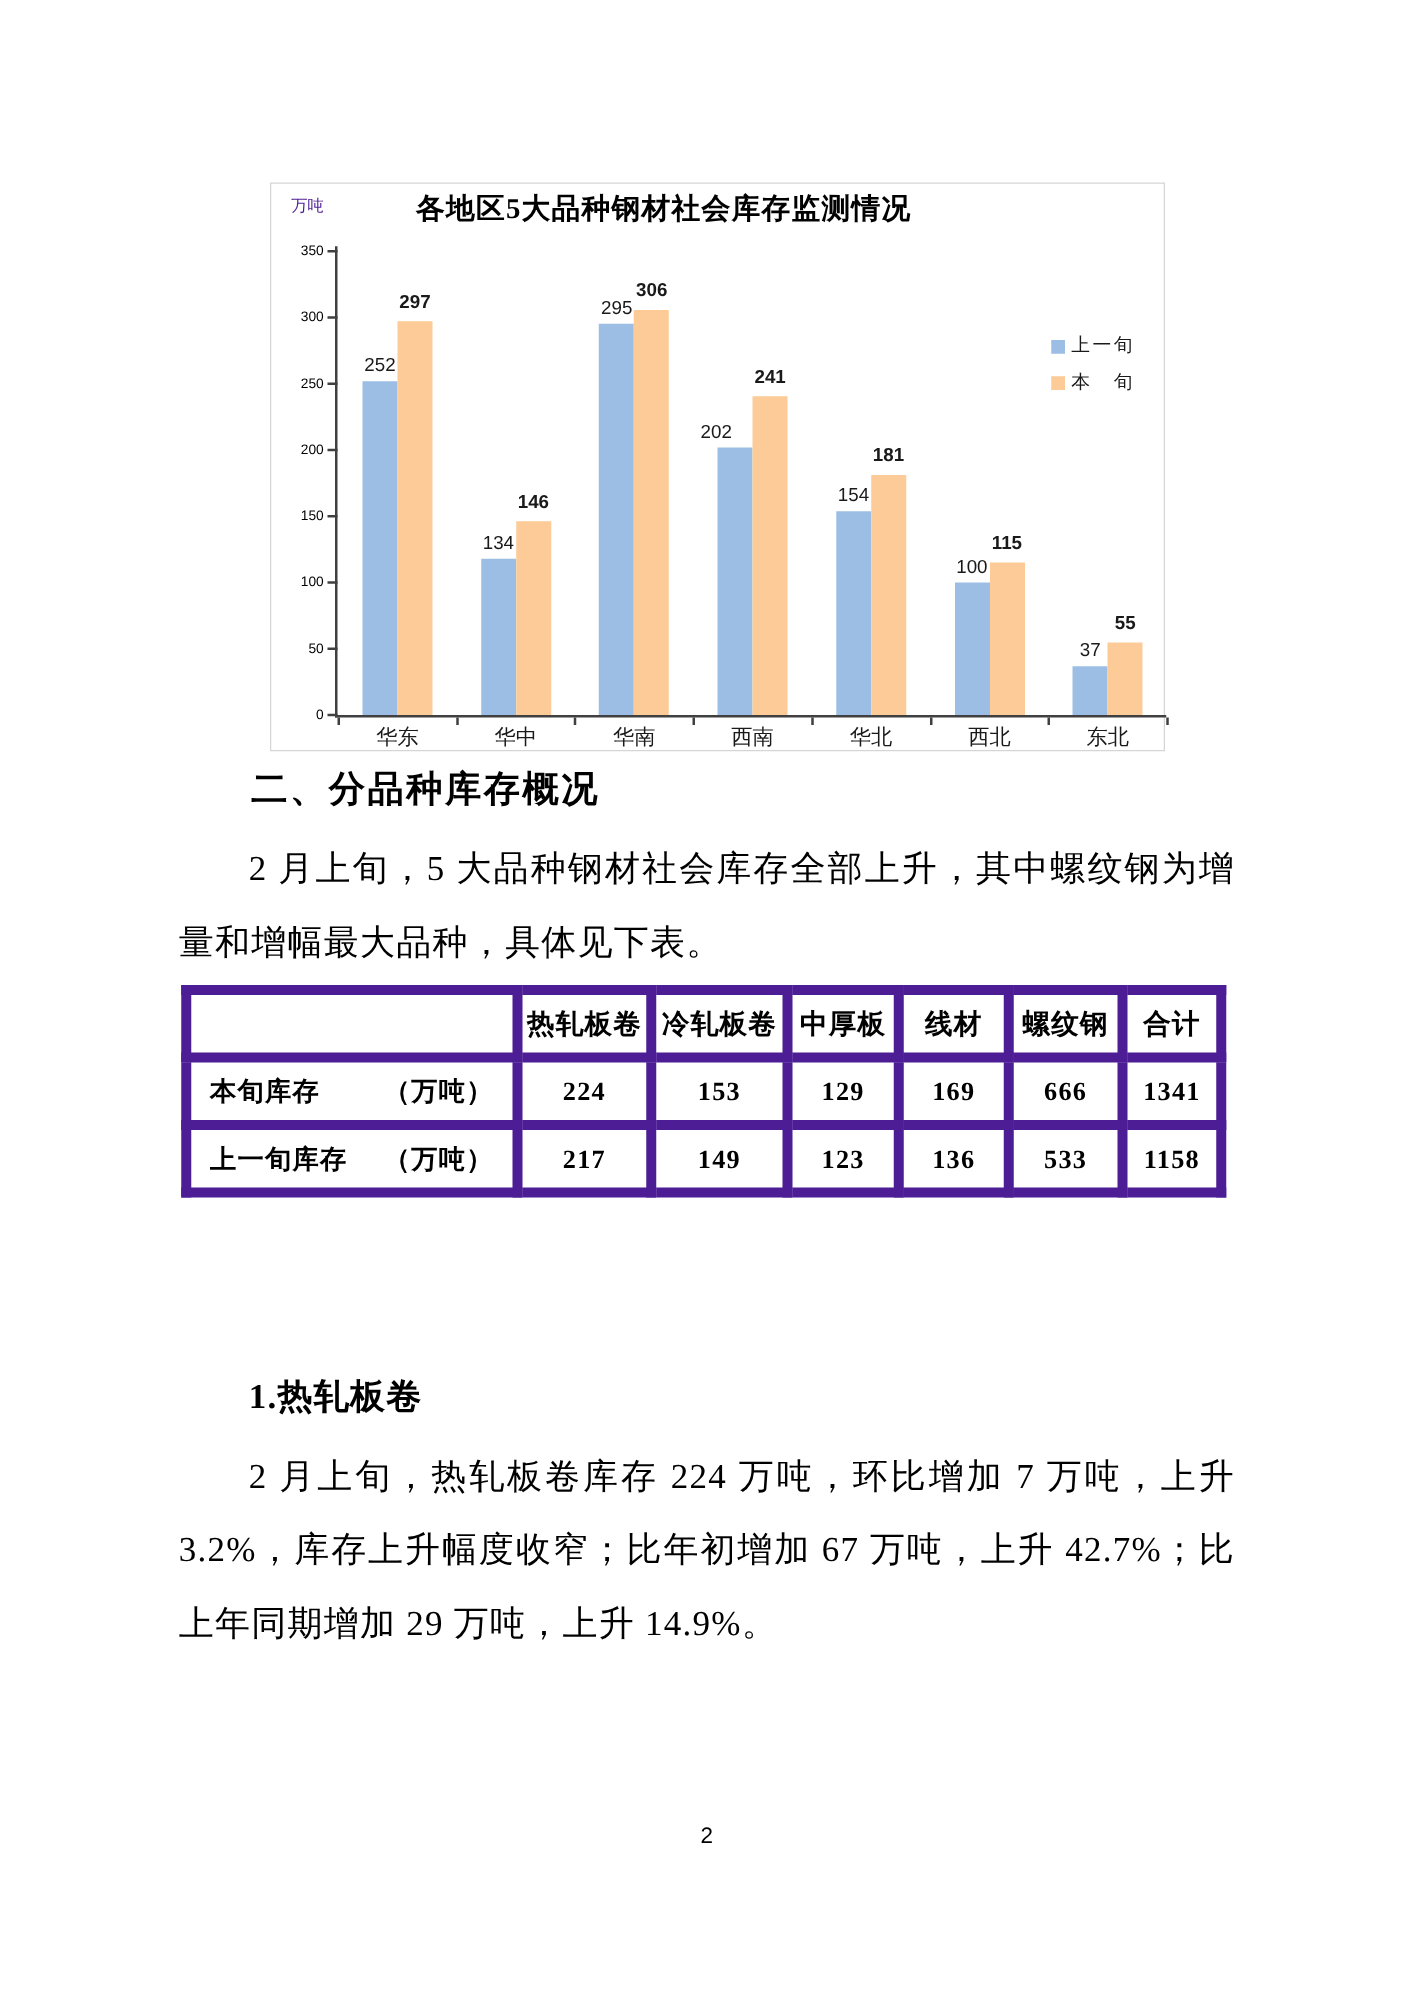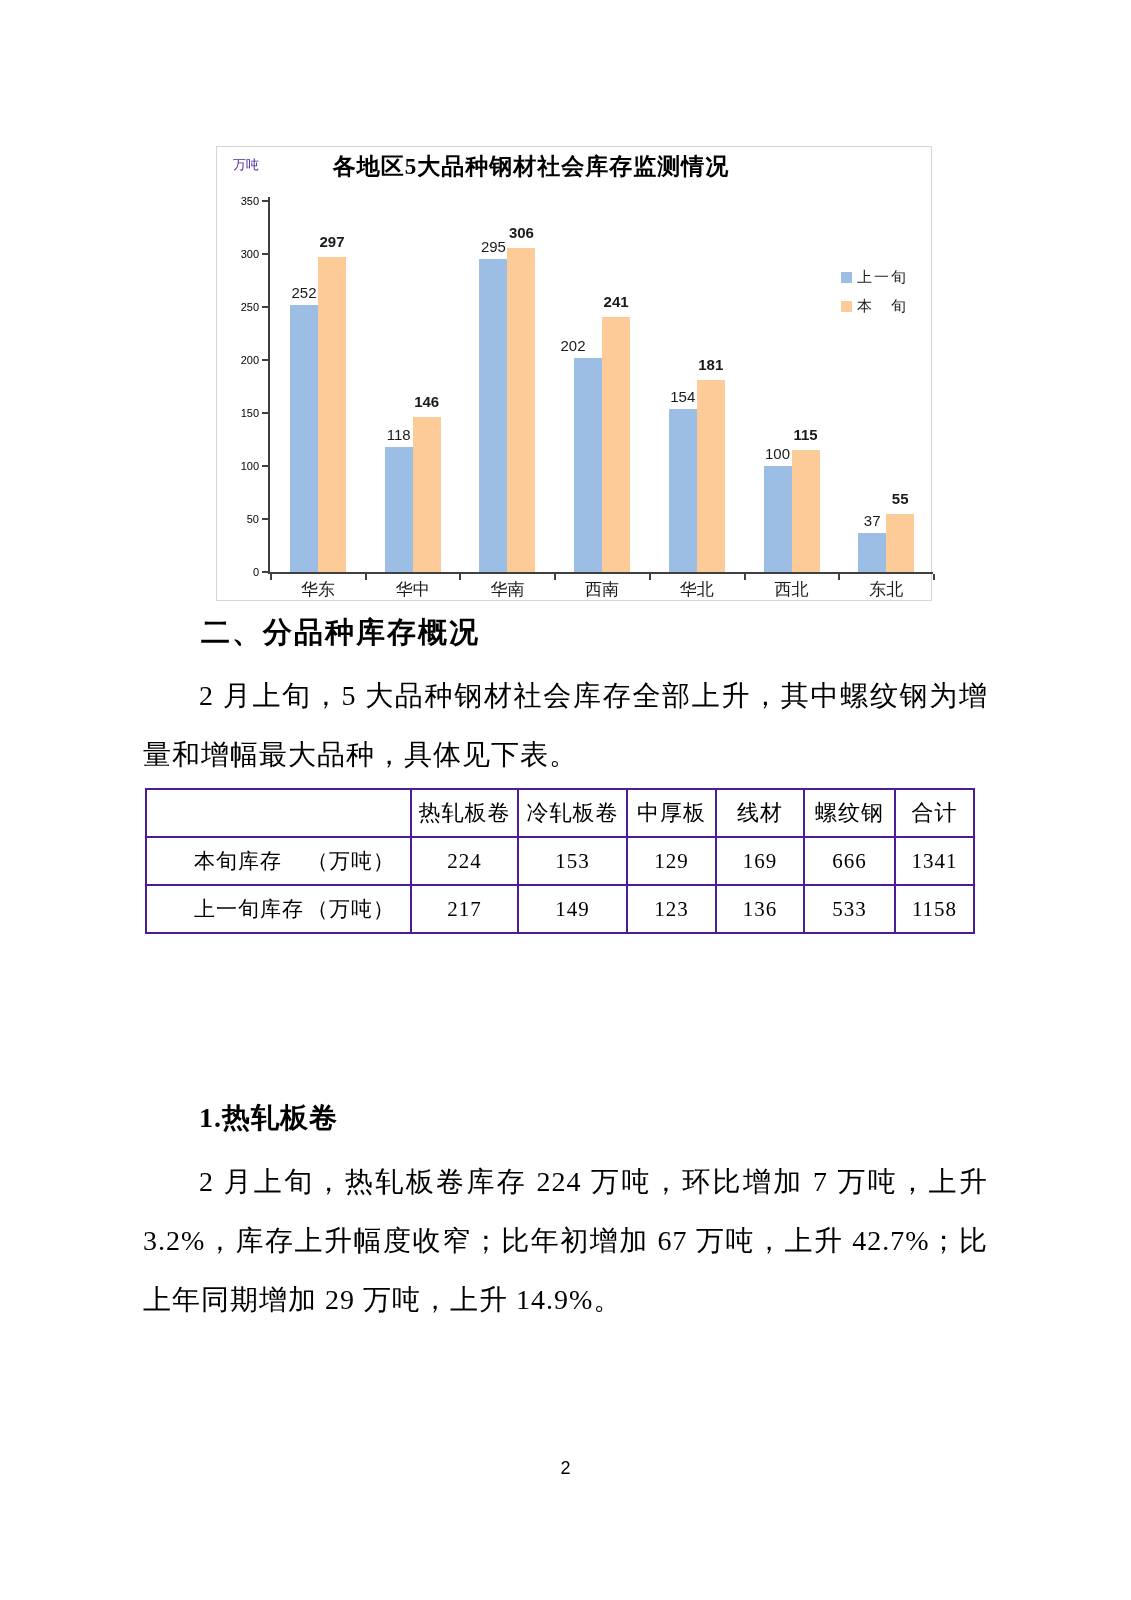--- a/index.html
+++ b/index.html
@@ -53,28 +53,28 @@
     font-family:"Liberation Sans","DejaVu Sans",sans-serif;
   }
 
   
   #inv-table{
     position:absolute;left:145px;top:788px;width:828px;
     border-collapse:collapse;table-layout:fixed;
     font-size:21px;color:#000;
   }
   #inv-table td,#inv-table th{
-    border:2px solid #4c1d95;height:46px;padding:0;
-    font-weight:normal;vertical-align:middle;
+    border:8px solid #4c1d95;height:46px;padding:0;
+    font-weight:bold;vertical-align:middle;
   }
   #inv-table th{font-size:22px;text-align:center;letter-spacing:1px}
   #inv-table td.num{text-align:center;letter-spacing:1px}
   #inv-table td.lab .lc{
     display:flex;justify-content:space-between;align-items:center;
-    padding:0 15px;letter-spacing:1px;margin-left:32px;
+    padding:0 15px;letter-spacing:1px;
   }
 </style>
 </head>
 <body>
 
 <div id="chart">
     <div class="cel chart-title" style="left: 0px; top: 4px; width: 628px;">各地区5大品种钢材社会库存监测情况</div>
     <div class="cel y-unit" style="left: 16px; top: 9px;">万吨</div>
     <div class="cel ytick-label" style="left: 0px; top: 415px; width: 42px;">0</div>
     <div class="cel tickmark" style="left: 45px; top: 424px; width: 8px; height: 2px;"></div>
@@ -101,21 +101,21 @@
     <div class="cel tickmark" style="left: 431.857px; top: 427px; width: 2px; height: 6px;"></div>
     <div class="cel tickmark" style="left: 526.571px; top: 427px; width: 2px; height: 6px;"></div>
     <div class="cel tickmark" style="left: 621.286px; top: 427px; width: 2px; height: 6px;"></div>
     <div class="cel tickmark" style="left: 716px; top: 427px; width: 2px; height: 6px;"></div>
     <div class="cel" style="left: 73px; top: 158px; width: 28px; height: 267px; background: rgb(157, 190, 228);"></div>
     <div class="cel val-label" style="left: 61px; top: 136px; width: 52px;">252</div>
     <div class="cel" style="left: 101px; top: 110px; width: 28px; height: 315px; background: rgb(252, 203, 152);"></div>
     <div class="cel val-label bold" style="left: 89px; top: 85px; width: 52px;">297</div>
     <div class="cel cat-label" style="left: 61px; top: 432px; width: 80px;">华东</div>
     <div class="cel" style="left: 167.7px; top: 300px; width: 28px; height: 125px; background: rgb(157, 190, 228);"></div>
-    <div class="cel val-label" style="left: 155.7px; top: 278px; width: 52px;">118</div>
+    <div class="cel val-label" style="left: 155.7px; top: 278px; width: 52px;">134</div>
     <div class="cel" style="left: 195.7px; top: 270px; width: 28px; height: 155px; background: rgb(252, 203, 152);"></div>
     <div class="cel val-label bold" style="left: 183.7px; top: 245px; width: 52px;">146</div>
     <div class="cel cat-label" style="left: 155.7px; top: 432px; width: 80px;">华中</div>
     <div class="cel" style="left: 262.4px; top: 112px; width: 28px; height: 313px; background: rgb(157, 190, 228);"></div>
     <div class="cel val-label" style="left: 250.4px; top: 90px; width: 52px;">295</div>
     <div class="cel" style="left: 290.4px; top: 101px; width: 28px; height: 324px; background: rgb(252, 203, 152);"></div>
     <div class="cel val-label bold" style="left: 278.4px; top: 76px; width: 52px;">306</div>
     <div class="cel cat-label" style="left: 250.4px; top: 432px; width: 80px;">华南</div>
     <div class="cel" style="left: 357.1px; top: 211px; width: 28px; height: 214px; background: rgb(157, 190, 228);"></div>
     <div class="cel val-label" style="left: 330px; top: 189px; width: 52px;">202</div>

